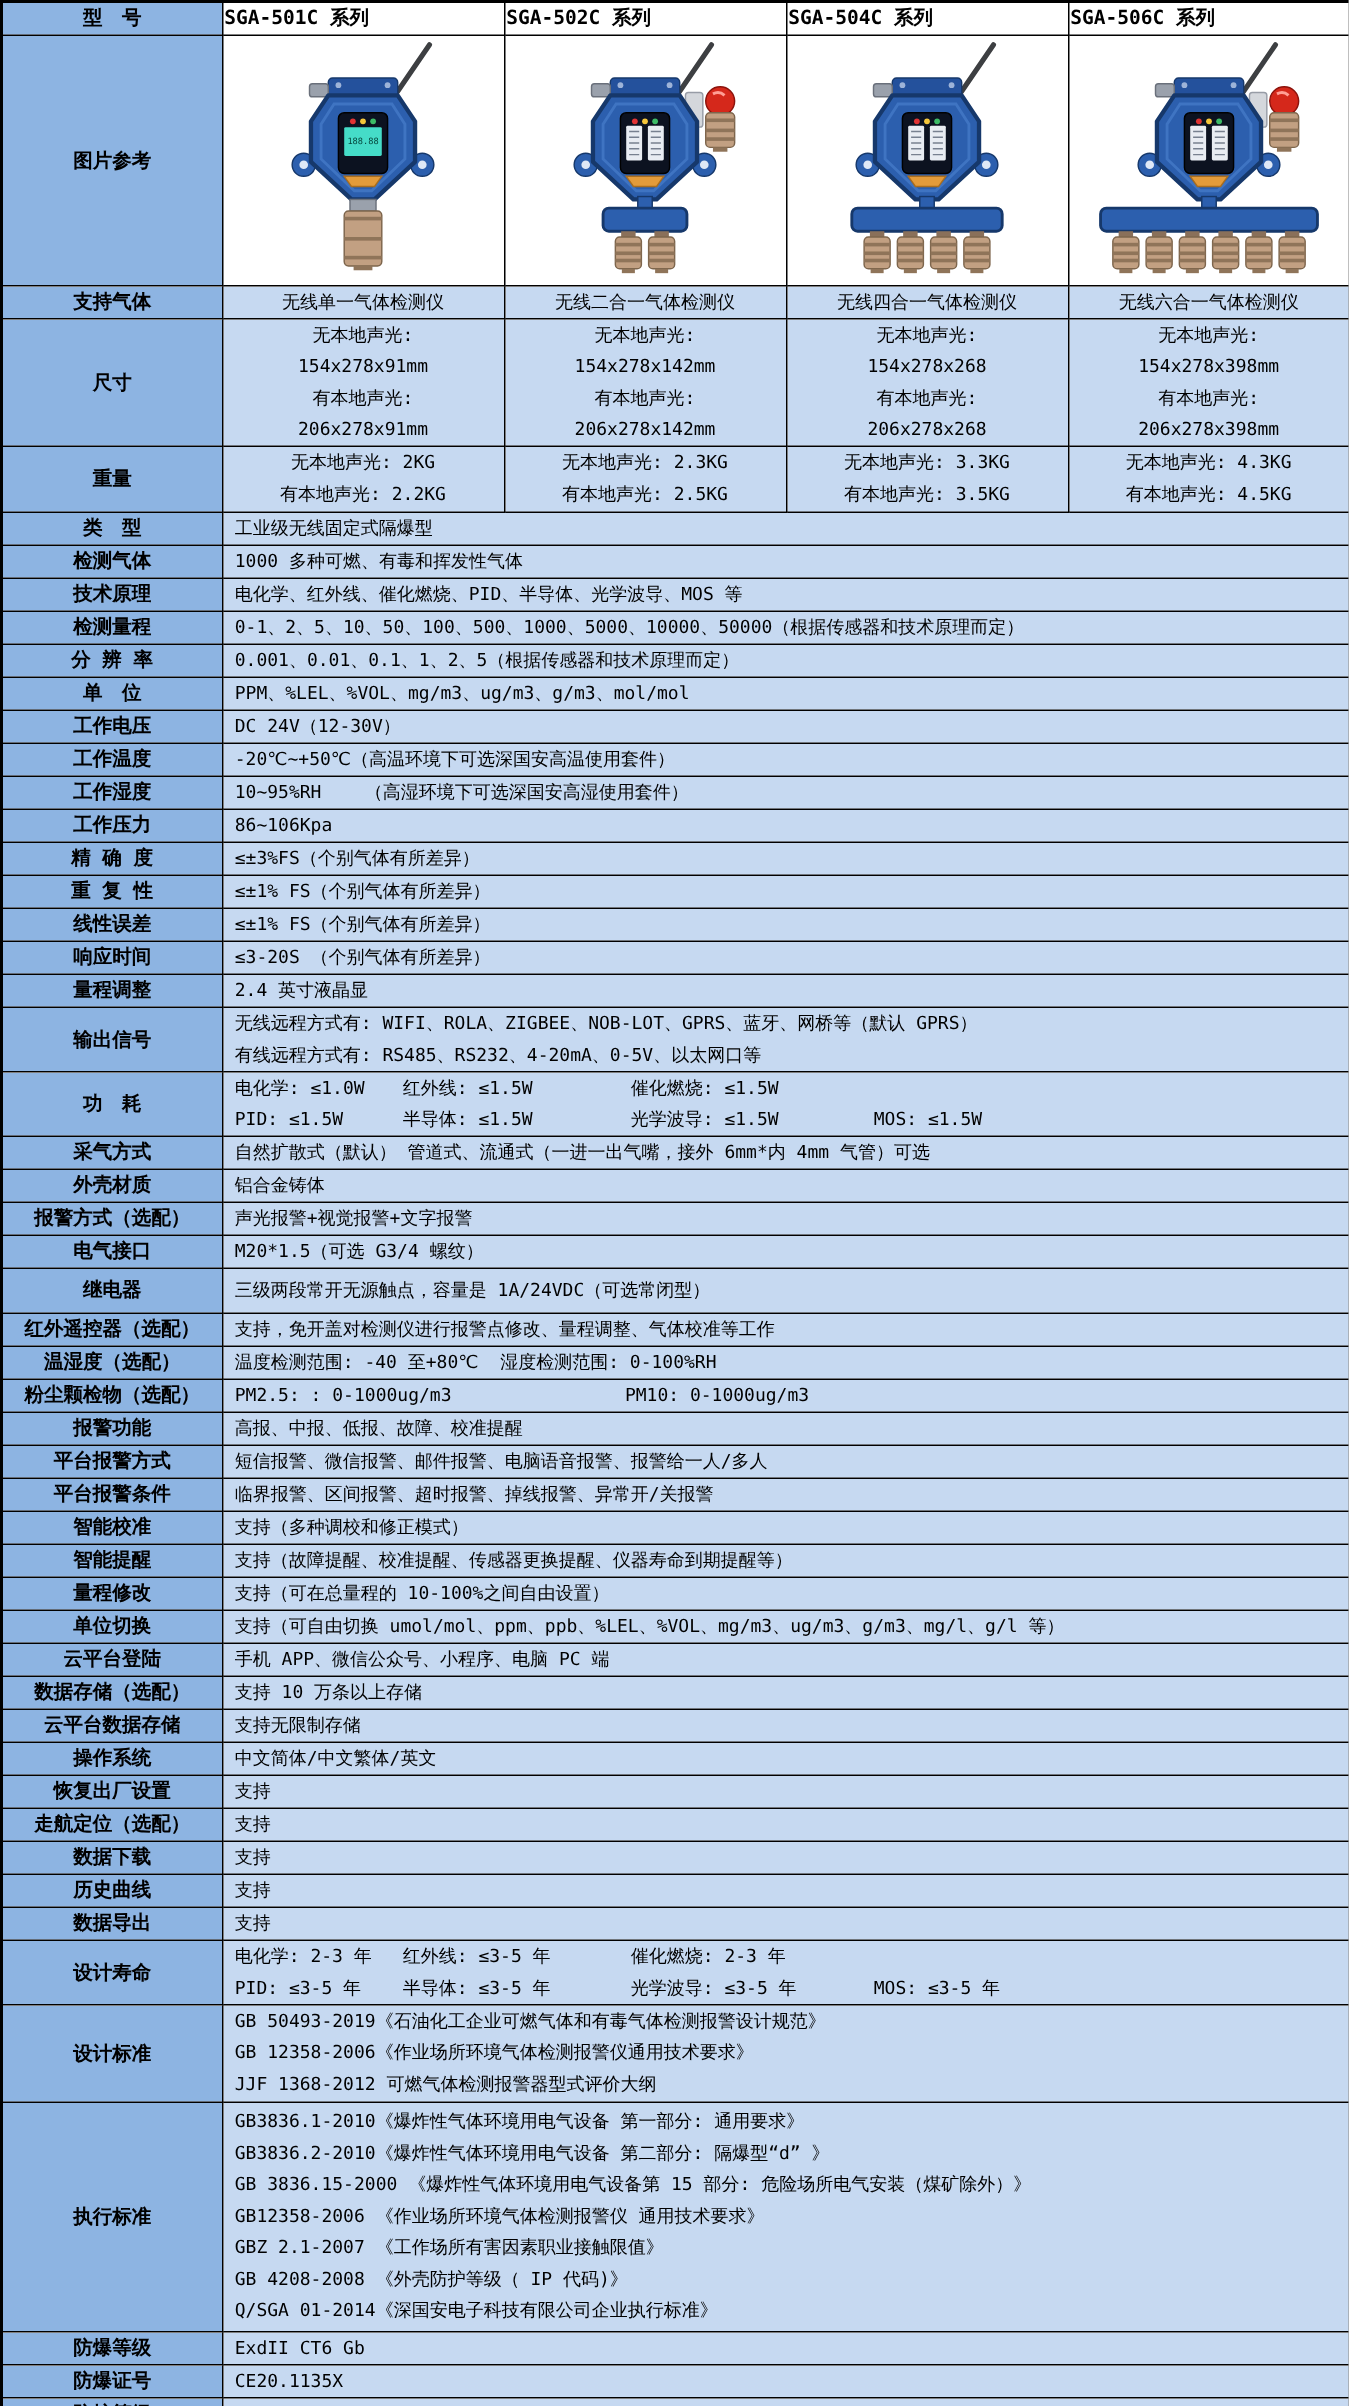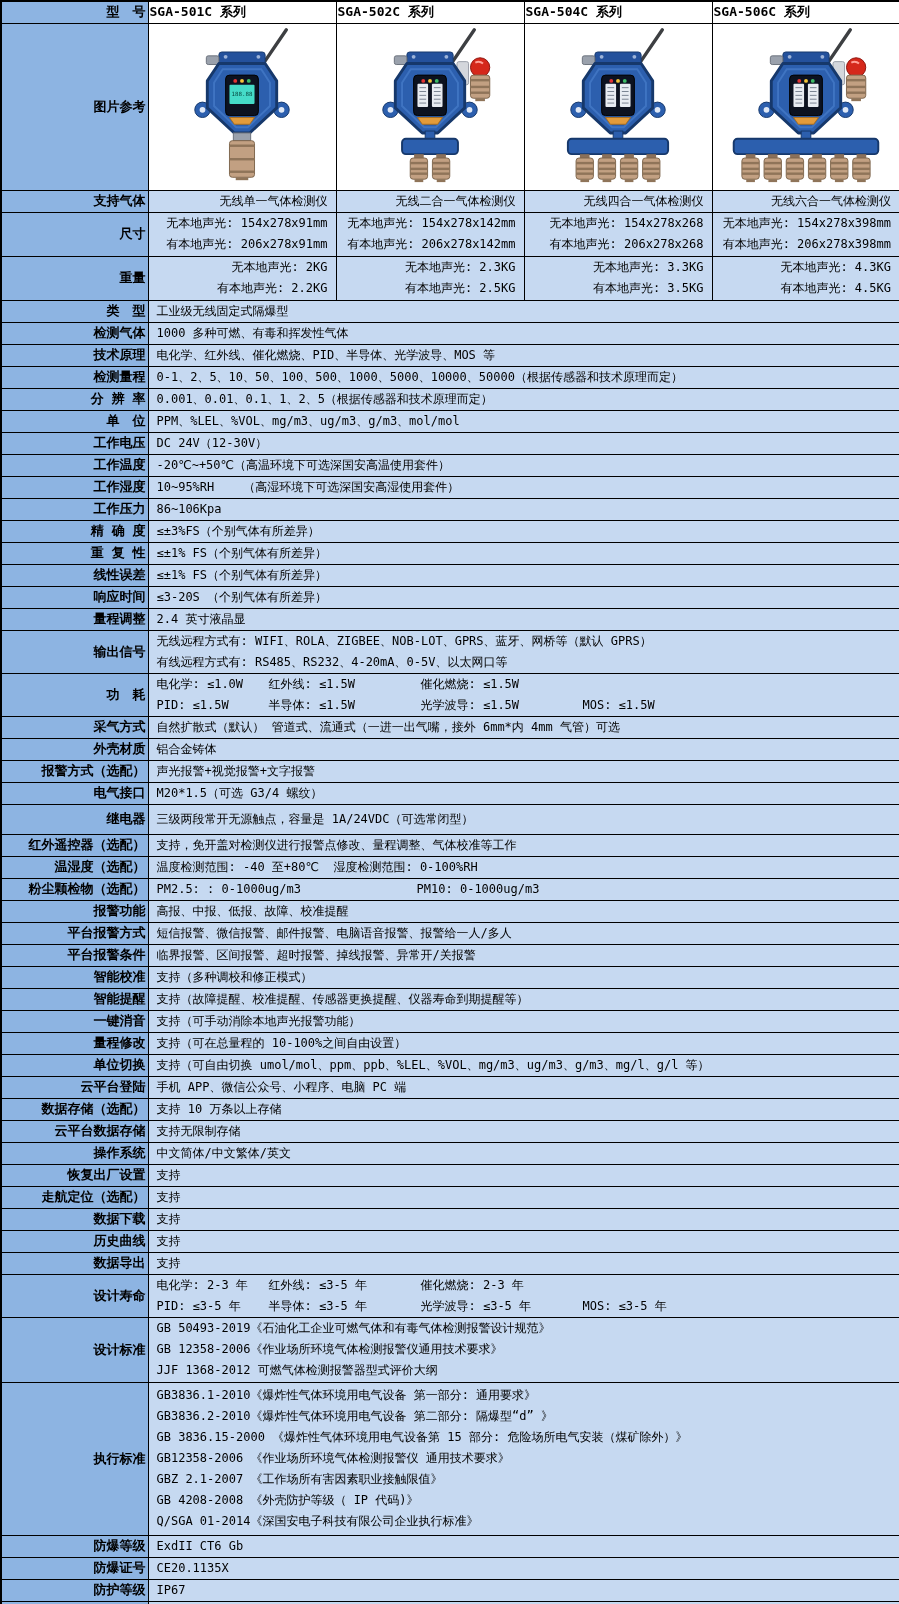--- a/index.html
+++ b/index.html
@@ -7,24 +7,24 @@
     --image-bg:#FFFFFF; --border:#000000; --text:#000000;
   }
   *{box-sizing:border-box}
   body{margin:0;background:#fff;color:var(--text);
        font-family:"DejaVu Sans Mono","DejaVu Sans",monospace;}
   table{border-collapse:collapse;table-layout:fixed;width:899px;
         border:2px solid var(--border)}
   th,td{border:1px solid var(--border);overflow:hidden}
   tr{height:21px}
   th{background:var(--label-bg);font-weight:bold;font-size:13px;
-     text-align:right;padding:0 2px;color:#000}
+     text-align:center;padding:0 2px;color:#000}
   td.v{background:var(--value-bg);padding:0 8px;font-size:12px;
        vertical-align:middle;white-space:pre-wrap}
-  td.c{text-align:right;padding:0 8px}
+  td.c{text-align:center;padding:0 20px}
   td.model{background:var(--header-bg);font-weight:bold;text-align:left;
            font-size:13px;vertical-align:middle}
   td.img{background:var(--image-bg);text-align:center;vertical-align:middle;padding:1px 0}
   .line{line-height:21px}
   .seg span{display:inline-block}
   .seg span:nth-child(1){min-width:112px}
   .seg span:nth-child(2){min-width:152px}
   .seg span:nth-child(3){min-width:162px}
   .dev{display:inline-block;width:186px;height:160px}
   .dev svg{display:block;margin:0 auto}
@@ -385,24 +385,20 @@
       </tr>
       <tr>
         <th>智能校准</th>
         <td colspan="4" class="v"><div class="line">支持（多种调校和修正模式）</div></td>
       </tr>
       <tr>
         <th>智能提醒</th>
         <td colspan="4" class="v"><div class="line">支持（故障提醒、校准提醒、传感器更换提醒、仪器寿命到期提醒等）</div></td>
       </tr>
       <tr>
-        <th>一键消音</th>
-        <td colspan="4" class="v"><div class="line">支持（可手动消除本地声光报警功能）</div></td>
-      </tr>
-      <tr>
         <th>量程修改</th>
         <td colspan="4" class="v"><div class="line">支持（可在总量程的 10-100%之间自由设置）</div></td>
       </tr>
       <tr>
         <th>单位切换</th>
         <td colspan="4" class="v"><div class="line">支持（可自由切换 umol/mol、ppm、ppb、%LEL、%VOL、mg/m3、ug/m3、g/m3、mg/l、g/l 等）</div></td>
       </tr>
       <tr>
         <th>云平台登陆</th>
         <td colspan="4" class="v"><div class="line">手机 APP、微信公众号、小程序、电脑 PC 端</div></td>

